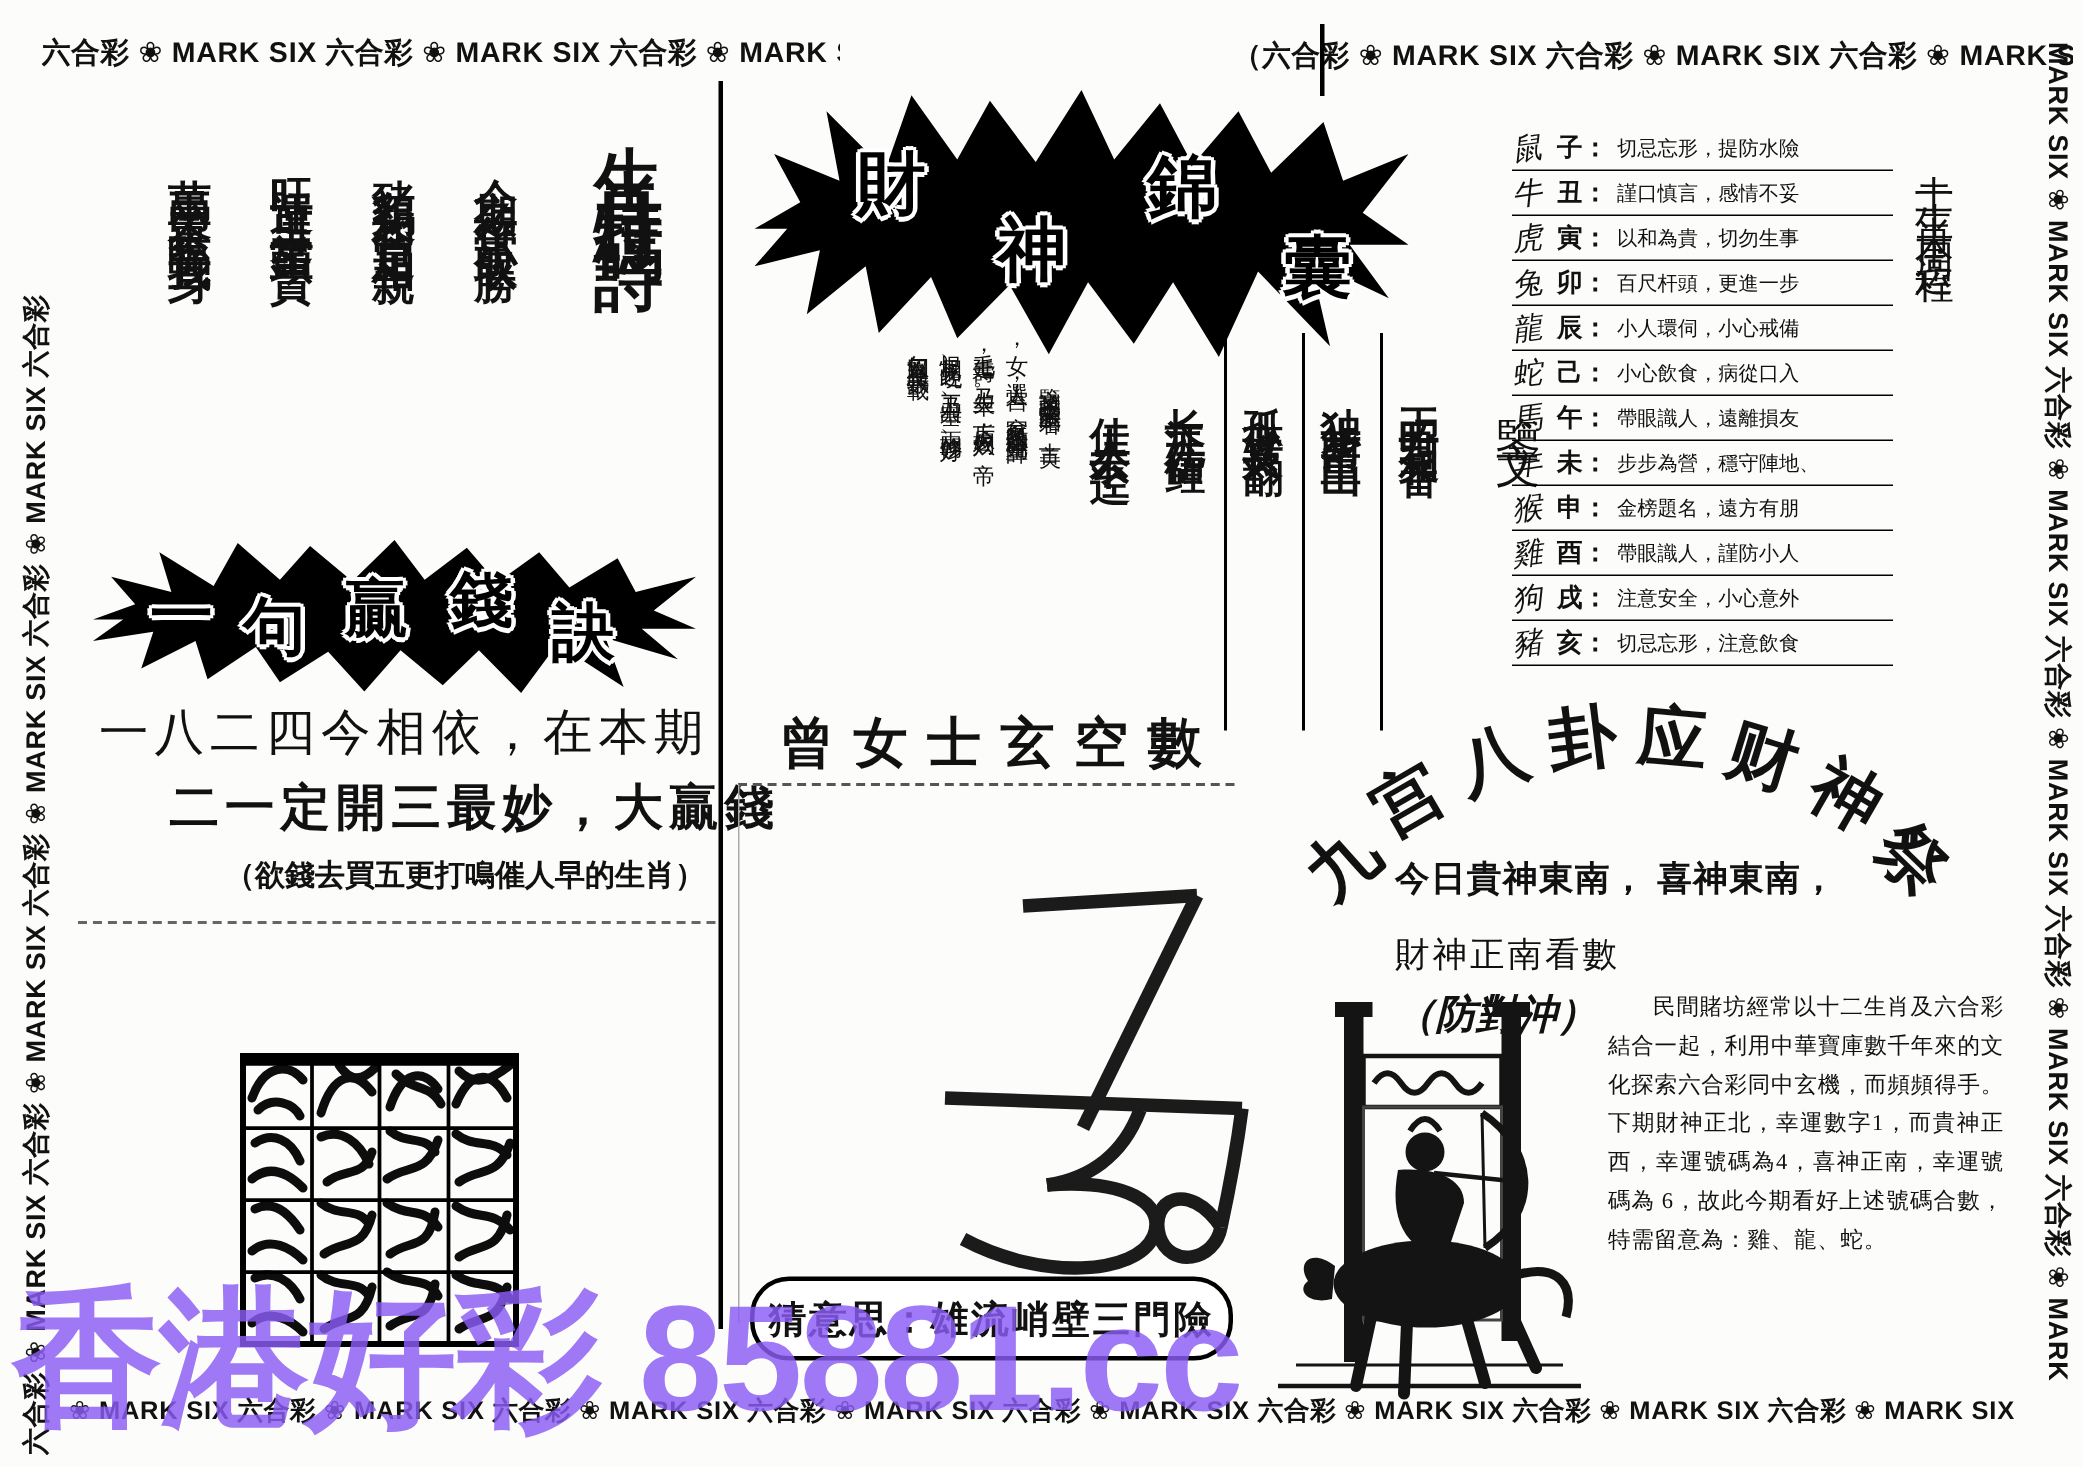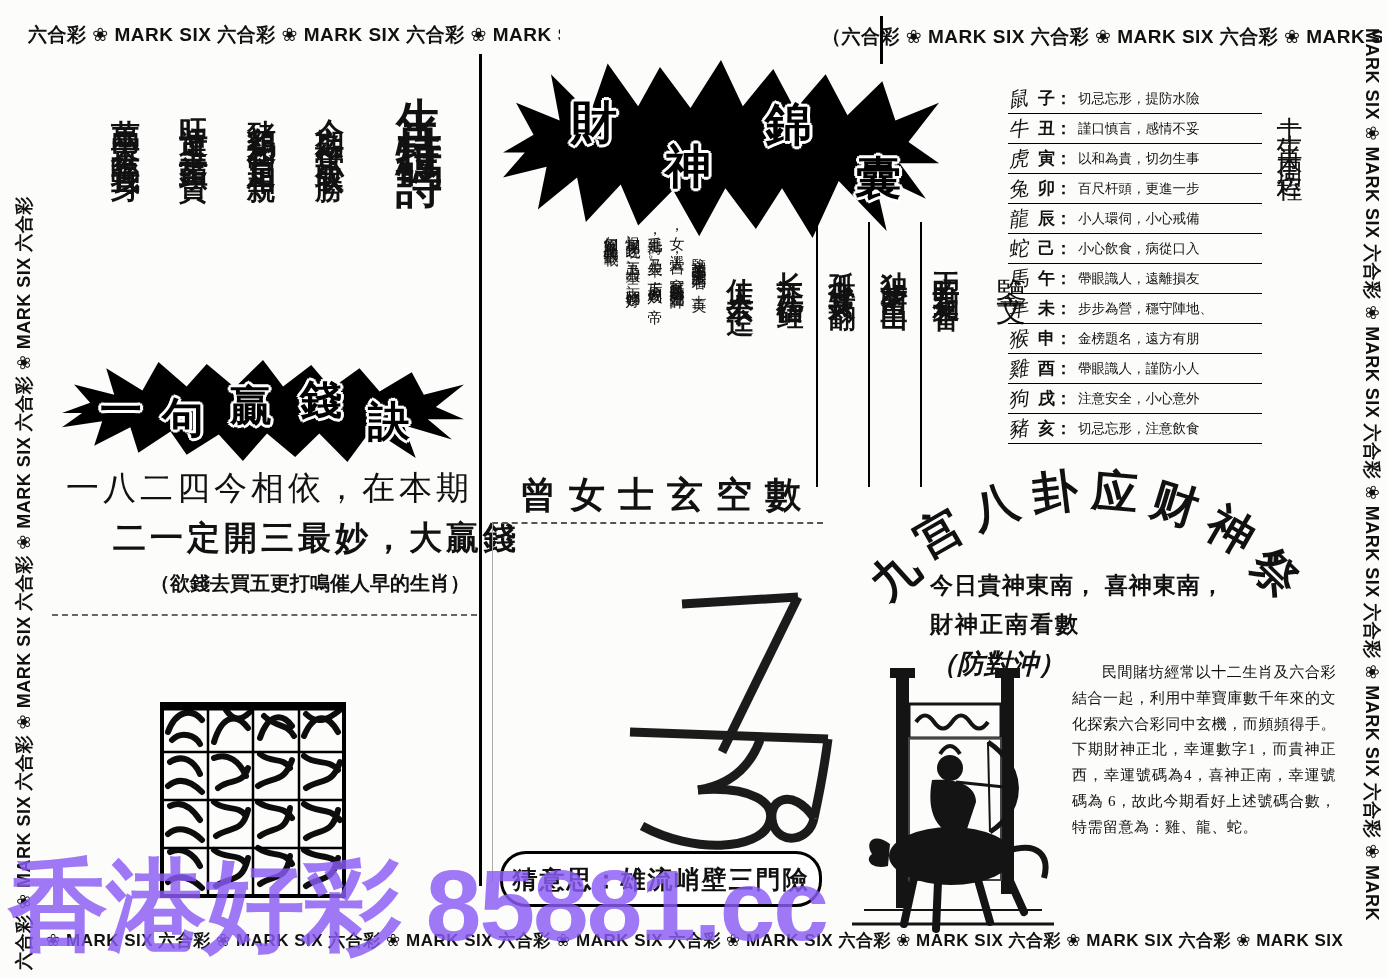--- a/index.html
+++ b/index.html
@@ -66,21 +66,21 @@
   .zw-row{display:flex;align-items:center;height:29px;border-bottom:1.6px solid #000;}
   .zw-icon{width:30px;font-size:20px;font-style:italic;transform:rotate(-8deg);flex:none;}
   .zw-branch{width:40px;font-size:17px;font-weight:bold;flex:none;}
   .zw-text{font-size:13.5px;white-space:nowrap;}
   #zw-title{left:1272px;top:96px;height:350px;writing-mode:vertical-rl;font-size:26px;
             letter-spacing:9px;}
   
   .arc-char{position:absolute;font-size:46px;font-weight:bold;}
   #bagua-lines{left:930px;top:570px;width:340px;}
   #bagua-l1{font-size:23px;font-weight:bold;letter-spacing:1px;}
-  #bagua-l2{font-size:23px;font-weight:bold;margin-top:8px;letter-spacing:2px;}
+  #bagua-l2{font-size:23px;font-weight:normal;margin-top:20px;letter-spacing:2px;}
   #bagua-l3{font-size:27px;font-weight:bold;margin-top:6px;font-style:italic;}
   
   #article{left:1072px;top:660px;width:264px;font-size:15px;line-height:1.72;
            text-align:justify;text-indent:2em;letter-spacing:.5px;}
   
   #horse{left:838px;top:652px;}
   
   #watermark{left:8px;top:840px;font-size:100px;font-weight:bold;white-space:nowrap;
              font-family:"Liberation Sans","DejaVu Sans",sans-serif;letter-spacing:-2px;
              opacity:.82;z-index:40;}

